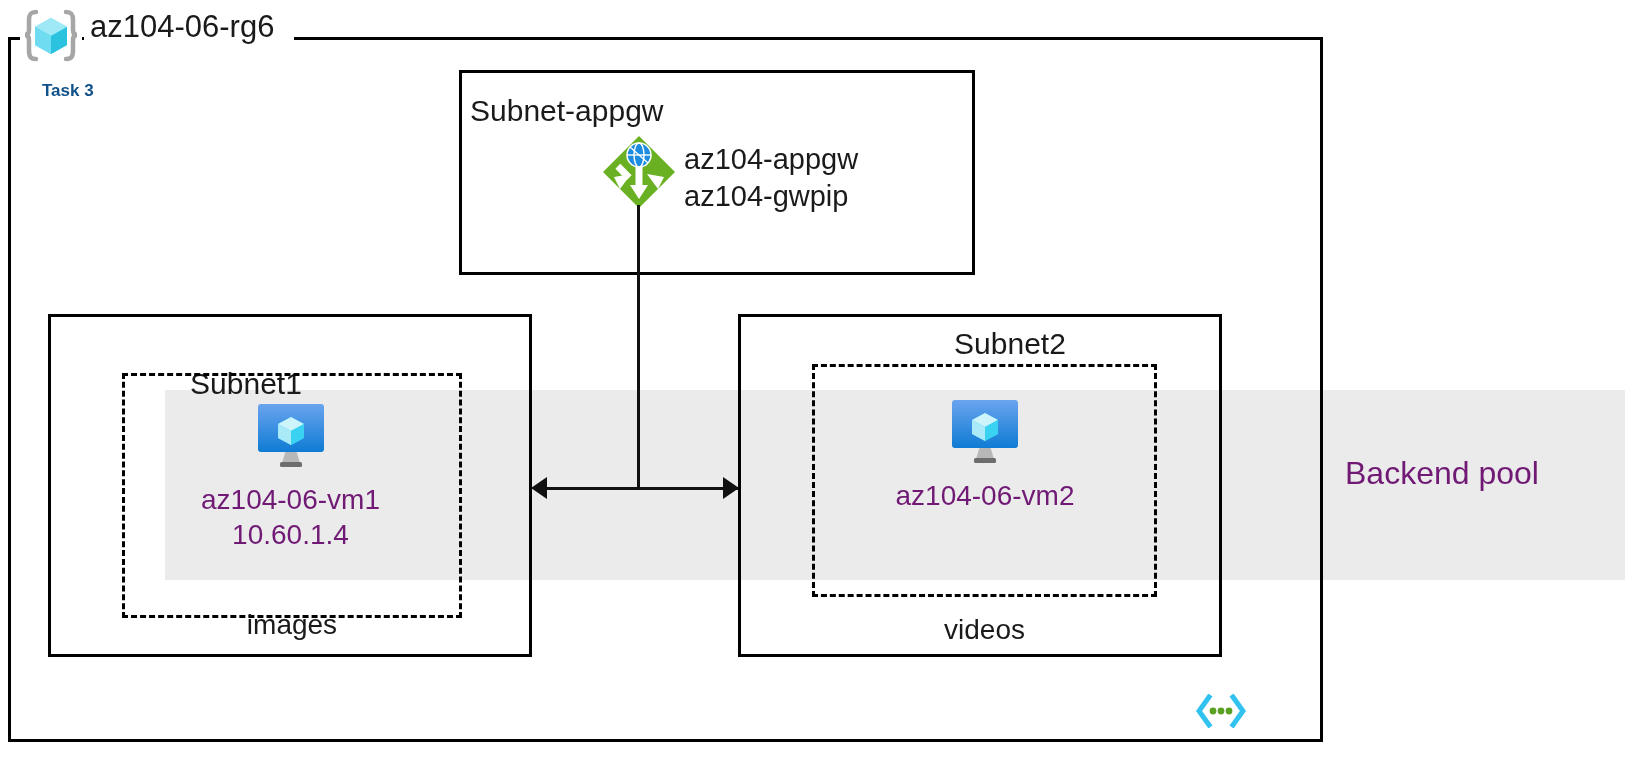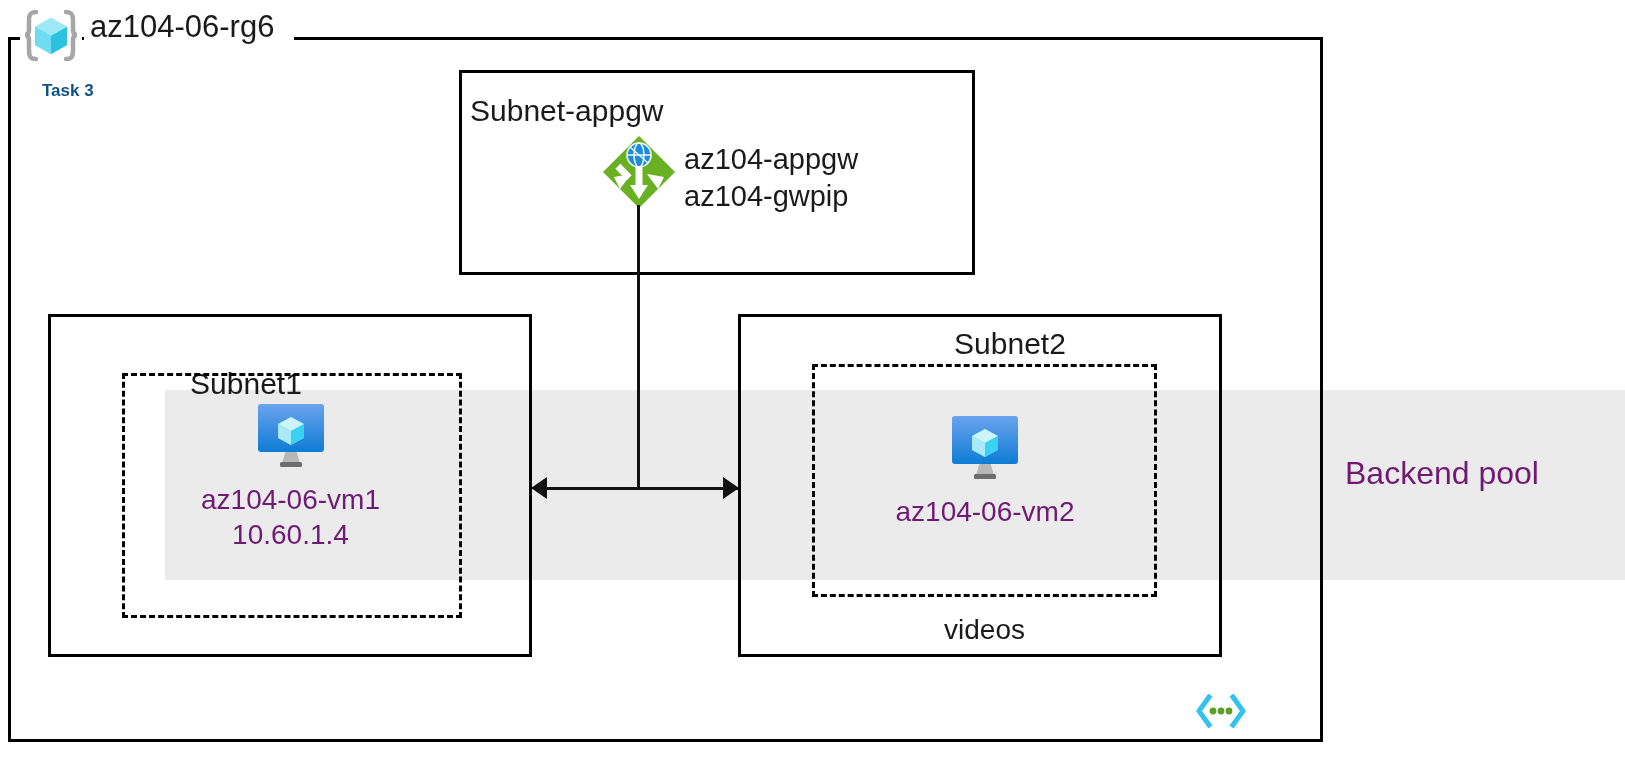--- a/index.html
+++ b/index.html
@@ -130,21 +130,21 @@
     color: #1a1a1a;
     white-space: nowrap;
     text-align: center;
   }
   .zone1-label { left: 122px; top: 609px; width: 340px; }
   .zone2-label { left: 812px; top: 614px; width: 345px; }
 
   
   .vm-block { position: absolute; text-align: center; }
   .vm1-block { left: 163px; top: 400px; width: 255px; }
-  .vm2-block { left: 860px; top: 412px; width: 250px; }
+  .vm2-block { left: 860px; top: 396px; width: 250px; }
 
   .vm-icon-wrap {
     position: relative;
     width: 76px;
     height: 70px;
     margin: 0 auto 12px auto;
   }
   .vm-name, .vm-ip {
     font-size: 28px;
     color: #701a75;
@@ -290,20 +290,21 @@
         <rect x="5" y="4" width="66" height="48" rx="3" fill="url(#vmScreen1)"></rect>
         <polygon points="38,17 51,24 51,38 38,45 25,38 25,24" fill="#32d3f0"></polygon>
         <polygon points="38,17 51,24 38,31 25,24" fill="#cdf3fb"></polygon>
         <polygon points="38,31 51,24 51,38 38,45" fill="#3ad2f2"></polygon>
         <polygon points="38,31 25,24 25,38 38,45" fill="#a9e9f8"></polygon>
       </svg>
     </div>
     <div class="vm-name">az104-06-vm1</div>
     <div class="vm-ip">10.60.1.4</div>
   </div>
+  <div class="zone-label zone1-label">images</div>
 
   <div class="subnet-box subnet2-box"></div>
   <div class="subnet-title subnet2-title">Subnet2</div>
   <div class="dashed-box dashed2"></div>
 
   <div class="vm-block vm2-block">
     <div class="vm-icon-wrap">
       <svg viewBox="0 0 76 70" width="76" height="70">
         <defs>
           <linearGradient id="vmScreen2" x1="0" y1="0" x2="0" y2="1">

